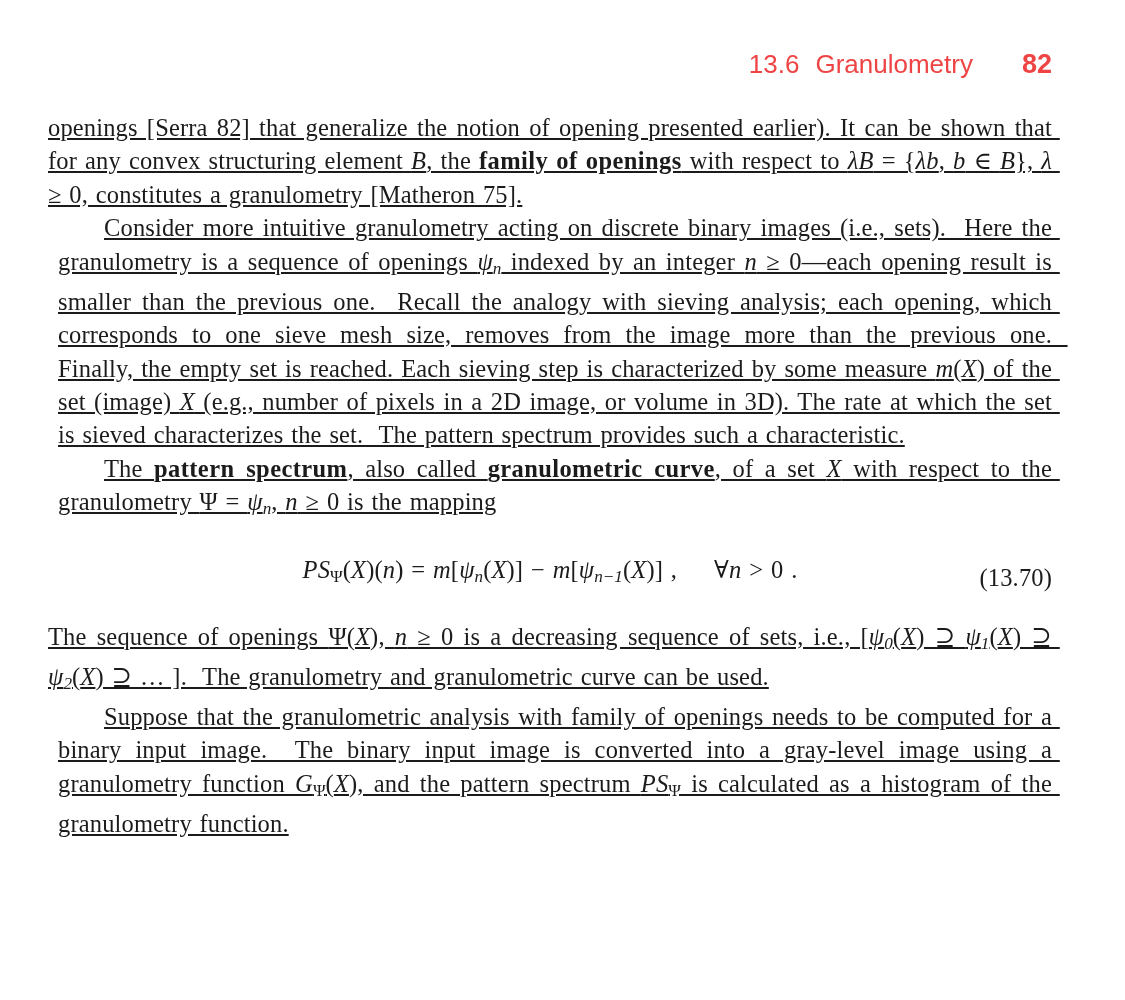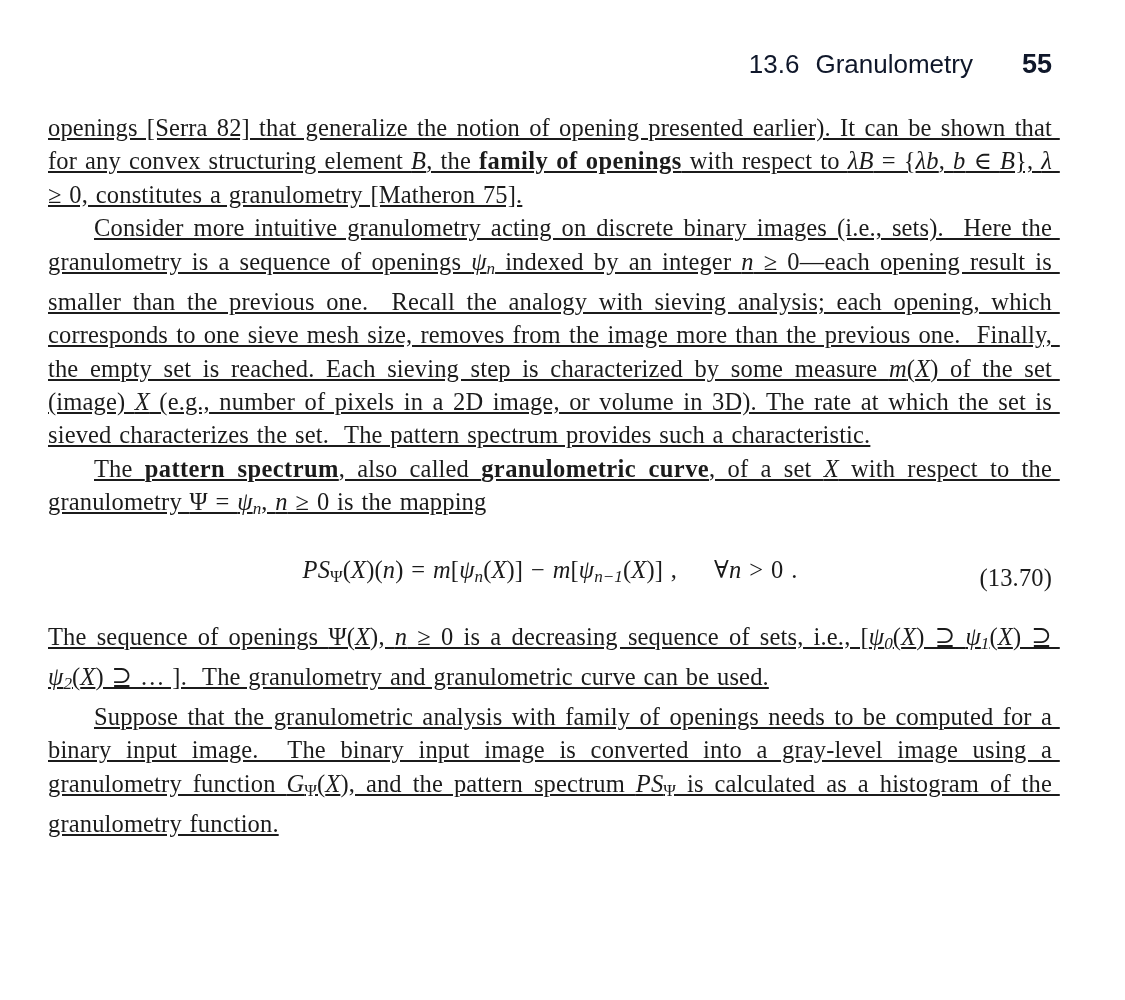--- a/index.html
+++ b/index.html
@@ -18,37 +18,37 @@
     padding: 50px 73px 30px 48px;
   }
   .header-row {
     display: flex;
     justify-content: flex-end;
     align-items: baseline;
     font-family: "Liberation Sans", "DejaVu Sans", sans-serif;
     font-size: 26px;
     line-height: 28px;
     margin-bottom: 33px;
-    color: #0f172a;
+    color: #ef4444;
   }
   .section-number { margin-right: 16px; }
   .page-number {
     font-weight: 700;
     font-size: 27px;
     margin-left: 49px;
   }
   .text-body {
     font-size: 24.5px;
     line-height: 33.4px;
     text-align: justify;
     word-spacing: 1.5px;
     letter-spacing: 0.15px;
   }
   .para { margin: 0; text-decoration: underline; }
-  .para.indent { text-indent: 46px; }
+  .para.indent { text-indent: 46px; margin-left: 10px; }
   .run { white-space: pre-wrap; }
   .r-b { font-weight: 700; letter-spacing: 0.4px; }
   .r-m { font-style: italic; }
   .r-msub {
     font-style: italic;
     font-size: 70%;
     vertical-align: -0.22em;
     letter-spacing: 0;
   }
   .r-sub {
@@ -68,21 +68,21 @@
     top: 8px;
   }
 </style>
 </head>
 <body>
 
 <div class="page">
   <div class="header-row">
     <span class="section-number">13.6</span>
     <span class="section-title">Granulometry</span>
-    <span class="page-number">55</span>
+    <span class="page-number">82</span>
   </div>
   <div class="text-body">
       <p class="para"><span class="run">openings [Serra 82] that generalize the notion of opening presented earlier). It can be shown that for any convex structuring element </span><span class="run r-m">B</span><span class="run">, the </span><span class="run r-b">family of openings</span><span class="run"> with respect to </span><span class="run r-m">λB</span><span class="run"> = {</span><span class="run r-m">λb</span><span class="run">, </span><span class="run r-m">b</span><span class="run"> ∈ </span><span class="run r-m">B</span><span class="run">}, </span><span class="run r-m">λ</span><span class="run"> ≥ 0, constitutes a granulometry [Matheron 75].</span></p>
       <p class="para indent"><span class="run">Consider more intuitive granulometry acting on discrete binary images (i.e., sets).  Here the granulometry is a sequence of openings </span><span class="run r-m">ψ</span><span class="run r-msub">n</span><span class="run"> indexed by an integer </span><span class="run r-m">n</span><span class="run"> ≥ 0—each opening result is smaller than the previous one.  Recall the analogy with sieving analysis; each opening, which corresponds to one sieve mesh size, removes from the image more than the previous one.  Finally, the empty set is reached. Each sieving step is characterized by some measure </span><span class="run r-m">m</span><span class="run">(</span><span class="run r-m">X</span><span class="run">) of the set (image) </span><span class="run r-m">X</span><span class="run"> (e.g., number of pixels in a 2D image, or volume in 3D). The rate at which the set is sieved characterizes the set.  The pattern spectrum provides such a characteristic.</span></p>
       <p class="para indent"><span class="run">The </span><span class="run r-b">pattern spectrum</span><span class="run">, also called </span><span class="run r-b">granulometric curve</span><span class="run">, of a set </span><span class="run r-m">X</span><span class="run"> with respect to the granulometry </span><span class="run">Ψ = </span><span class="run r-m">ψ</span><span class="run r-msub">n</span><span class="run">, </span><span class="run r-m">n</span><span class="run"> ≥ 0 is the mapping</span></p>
       <div class="equation-row"><span class="equation"><span class="run r-m">PS</span><span class="run r-sub">Ψ</span><span class="run">(</span><span class="run r-m">X</span><span class="run">)(</span><span class="run r-m">n</span><span class="run">) = </span><span class="run r-m">m</span><span class="run">[</span><span class="run r-m">ψ</span><span class="run r-msub">n</span><span class="run">(</span><span class="run r-m">X</span><span class="run">)] − </span><span class="run r-m">m</span><span class="run">[</span><span class="run r-m">ψ</span><span class="run r-msub">n−1</span><span class="run">(</span><span class="run r-m">X</span><span class="run">)] ,</span><span class="run">  ∀</span><span class="run r-m">n</span><span class="run"> &gt; 0 .</span></span><span class="eq-number">(13.70)</span></div>
       <p class="para"><span class="run">The sequence of openings </span><span class="run">Ψ(</span><span class="run r-m">X</span><span class="run">), </span><span class="run r-m">n</span><span class="run"> ≥ 0 is a decreasing sequence of sets, i.e., [</span><span class="run r-m">ψ</span><span class="run r-msub">0</span><span class="run">(</span><span class="run r-m">X</span><span class="run">) ⊇ </span><span class="run r-m">ψ</span><span class="run r-msub">1</span><span class="run">(</span><span class="run r-m">X</span><span class="run">) ⊇ </span><span class="run r-m">ψ</span><span class="run r-msub">2</span><span class="run">(</span><span class="run r-m">X</span><span class="run">) ⊇ … ].  The granulometry and granulometric curve can be used.</span></p>
       <p class="para indent"><span class="run">Suppose that the granulometric analysis with family of openings needs to be computed for a binary input image.  The binary input image is converted into a gray-level image using a granulometry function </span><span class="run r-m">G</span><span class="run r-sub">Ψ</span><span class="run">(</span><span class="run r-m">X</span><span class="run">), and the pattern spectrum </span><span class="run r-m">PS</span><span class="run r-sub">Ψ</span><span class="run"> is calculated as a histogram of the granulometry function.</span></p>
     </div>
 </div>

